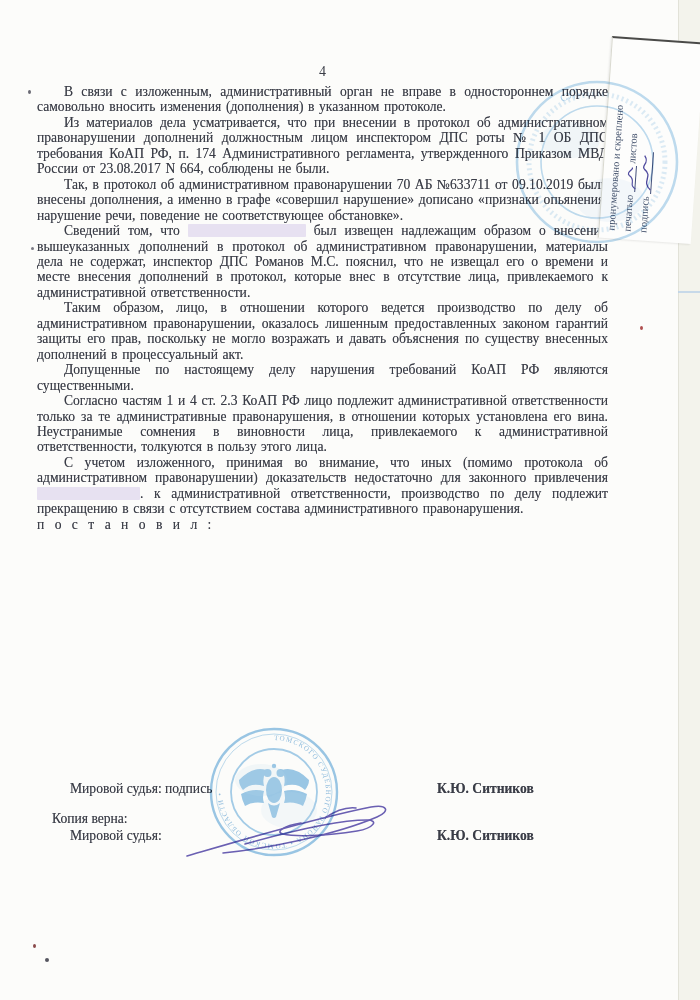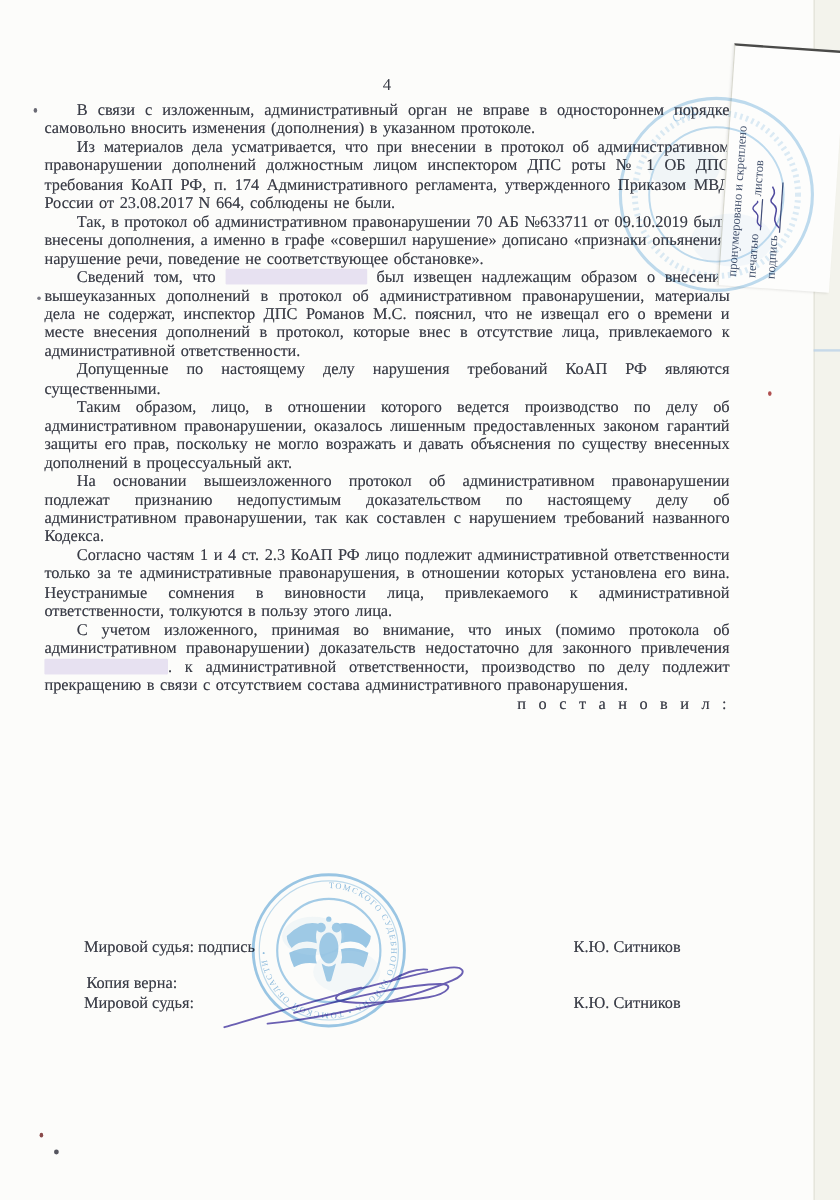--- a/index.html
+++ b/index.html
@@ -12,29 +12,29 @@
   .edge-blue-line{position:absolute;left:678px;top:291px;width:22px;height:2px;
                   background:#bcd2e8;opacity:.8;z-index:2;}
   
   .page-number{position:absolute;left:37px;top:64px;width:571px;text-align:center;
                font-size:14px;z-index:3;}
   
   .body-text{position:absolute;left:37px;top:84px;width:571px;z-index:3;
              font-size:13.6px;line-height:15.45px;text-align:justify;word-spacing:1.2px;
              text-shadow:0 0 .35px rgba(58,61,71,.55);}
   .body-text p{margin:0;text-indent:27px;}
-  .body-text p.heading{text-indent:0;text-align:right;letter-spacing:2.5px;word-spacing:2px;}
+  .body-text p.heading{text-indent:0;text-align:left;letter-spacing:2.5px;word-spacing:2px;}
   .redact{display:inline-block;height:13px;background:#e7e1f1;vertical-align:-2px;
           border-radius:1px;}
   
   .sig-block{position:absolute;left:37px;top:779px;width:571px;height:80px;z-index:3;
              font-size:13.6px;text-shadow:0 0 .35px rgba(58,61,71,.55);}
   .sig-row{position:absolute;left:0;width:571px;height:18px;}
   .sig-label{position:absolute;white-space:nowrap;}
-  .sig-name{position:absolute;left:441px;white-space:nowrap;}
+  .sig-name{position:absolute;left:400px;white-space:nowrap;font-weight:bold;}
   
   .bind-label{position:absolute;left:612px;top:36px;width:92px;height:200px;z-index:5;
               background:#fdfdfc;border-top:2px solid #4a4a48;border-left:1px solid #d8d8cf;
               box-shadow:-1px 1px 2px rgba(0,0,0,.08);transform:rotate(4deg);
               transform-origin:top left;}
   .bind-inner{position:absolute;left:0;top:200px;width:200px;height:92px;
               transform:rotate(-90deg);transform-origin:top left;
               font-family:"Liberation Serif","DejaVu Serif",serif;
               font-size:10.5px;line-height:16px;color:#46546e;padding:4px 0 0 8px;
               box-sizing:border-box;white-space:nowrap;}
@@ -53,36 +53,35 @@
   <div class="edge-strip"></div>
   <div class="edge-blue-line"></div>
 
   <div class="page-number">4</div>
 
   <div class="body-text">
       <p>В связи с изложенным, административный орган не вправе в одностороннем порядке самовольно вносить изменения (дополнения) в указанном протоколе.</p>
       <p>Из материалов дела усматривается, что при внесении в протокол об административном правонарушении дополнений должностным лицом инспектором ДПС роты № 1 ОБ ДПС требования КоАП РФ, п. 174 Административного регламента, утвержденного Приказом МВД России от 23.08.2017 N 664,  соблюдены не были.</p>
       <p>Так, в протокол об административном правонарушении 70 АБ №633711 от 09.10.2019 были внесены дополнения, а именно в графе «совершил нарушение» дописано «признаки опьянения: нарушение речи, поведение не соответствующее обстановке».</p>
       <p>Сведений том, что <span class="redact" style="width: 118px;"></span> был извещен надлежащим образом о внесении вышеуказанных дополнений в протокол об административном правонарушении, материалы дела  не содержат, инспектор ДПС Романов М.С. пояснил, что не извещал его о времени и месте внесения дополнений в протокол, которые внес в отсутствие лица, привлекаемого к административной ответственности.</p>
+      <p>Таким образом, лицо, в отношении которого ведется производство по делу об административном правонарушении, оказалось лишенным предоставленных законом гарантий защиты его прав, поскольку не могло  возражать и давать объяснения по существу внесенных дополнений в процессуальный акт.</p>
       <p>Допущенные по настоящему делу нарушения требований КоАП РФ являются существенными.</p>
-      <p>Таким образом, лицо, в отношении которого ведется производство по делу об административном правонарушении, оказалось лишенным предоставленных законом гарантий защиты его прав, поскольку не могло  возражать и давать объяснения по существу внесенных дополнений в процессуальный акт.</p>
-      <p>На основании вышеизложенного протокол об административном правонарушении подлежат признанию недопустимым доказательством по настоящему делу об административном правонарушении, так как составлен с нарушением требований названного Кодекса.</p>
       <p>Согласно частям 1 и 4 ст. 2.3 КоАП РФ лицо подлежит административной ответственности только за те административные правонарушения, в отношении которых установлена его вина. Неустранимые сомнения в виновности лица, привлекаемого к административной ответственности, толкуются в пользу этого лица.</p>
       <p>С учетом изложенного, принимая во внимание, что иных (помимо протокола об административном правонарушении) доказательств недостаточно для законного привлечения <span class="redact" style="width: 103px;"></span>. к административной ответственности, производство по делу подлежит прекращению в связи с отсутствием состава административного правонарушения.</p>
       <p class="heading">п о с т а н о в и л :</p>
     </div>
 
   <div class="sig-block">
     <div class="sig-row" style="top:2px">
       <span class="sig-label" style="left:33px">Мировой судья:</span>
       <span class="sig-label" style="left:128px">подпись</span>
       <span class="sig-name">К.Ю. Ситников</span>
     </div>
     <div class="sig-row" style="top:32px">
-      <span class="sig-label" style="left:35px">Копия верна:</span>
+      <span class="sig-label" style="left:15px">Копия верна:</span>
     </div>
     <div class="sig-row" style="top:49px">
       <span class="sig-label" style="left:33px">Мировой судья:</span>
       <span class="sig-name">К.Ю. Ситников</span>
     </div>
   </div>
 
   <div class="bind-label">
     <div class="bind-inner">
       <div><span>пронумеровано и скреплено</span></div>

